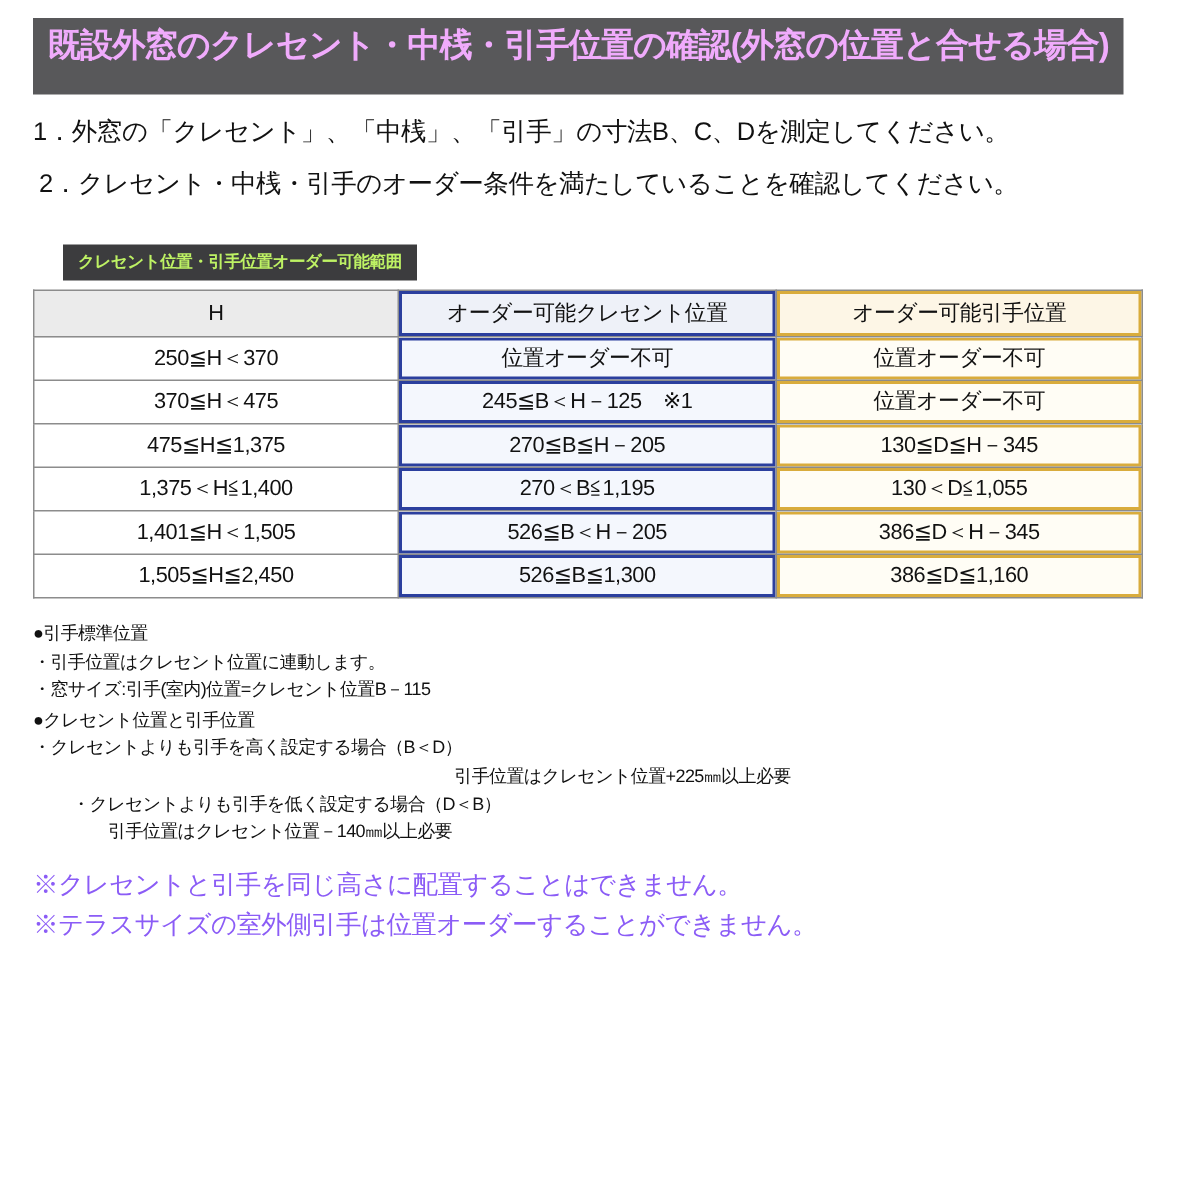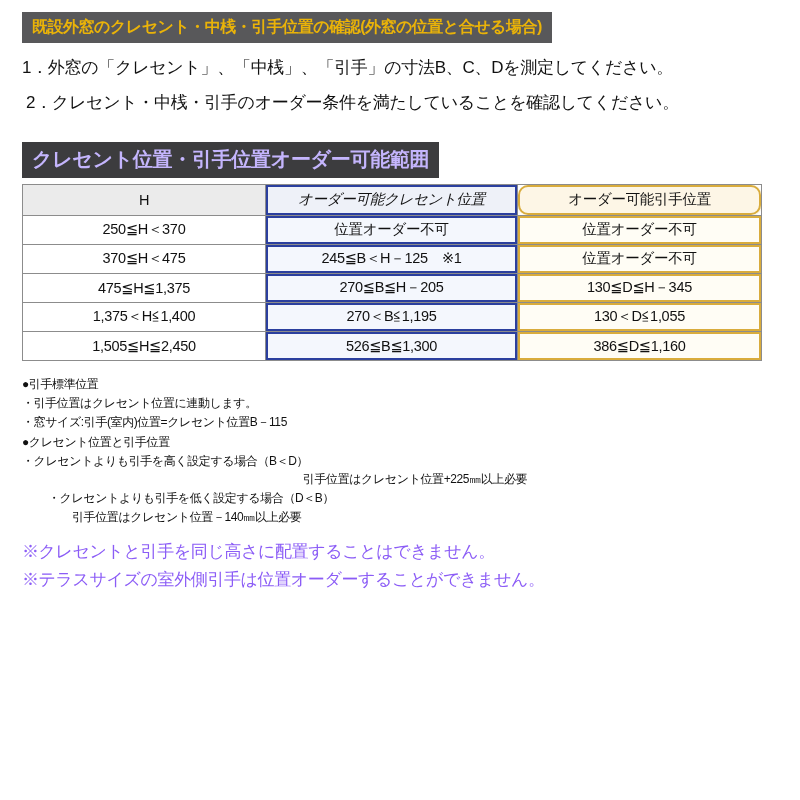--- a/index.html
+++ b/index.html
@@ -19,25 +19,25 @@
     width: 800px;
     height: 800px;
     box-sizing: border-box;
     padding: 12px 22px 0 22px;
   }
 
   
   .title-bar {
     display: inline-block;
     background: #58585a;
-    color: #eab308;
-    font-size: 16px;
+    color: #f0abfc;
+    font-size: 22px;
     font-weight: bold;
     letter-spacing: -0.5px;
-    padding: 6px 10px 7px 10px;
+    padding: 6px 10px 21px 10px;
     line-height: 1.1;
     white-space: nowrap;
   }
 
   
   .steps {
     margin-top: 14px;
   }
   .step {
     font-size: 17px;
@@ -47,27 +47,28 @@
     white-space: nowrap;
   }
   .step-2 {
     padding-left: 4px;
   }
 
   
   .table-caption {
     display: inline-block;
     background: #3c3c3e;
-    color: #c4b5fd;
-    font-size: 20px;
+    color: #bef264;
+    font-size: 11px;
     font-weight: bold;
     letter-spacing: -0.3px;
     padding: 4px 10px 5px 10px;
     margin-top: 16px;
     white-space: nowrap;
+    margin-left: 20px;
   }
 
   
   table.range-table {
     border-collapse: collapse;
     width: 724px;
     margin-top: 6px;
     table-layout: fixed;
   }
   table.range-table td,
@@ -79,22 +80,22 @@
     letter-spacing: -0.3px;
     height: 25px;
     padding: 1px 2px 2px 2px;
     white-space: nowrap;
   }
   table.range-table thead th {
     background: #ebebeb;
     height: 27px;
   }
   th.col-h { width: 238px; }
-  th.col-b { width: 247px; background: #eef1f8 !important; font-style: italic; }
-  th.col-d { width: 239px; background: #fdf6e6 !important; border-radius: 10px; }
+  th.col-b { width: 247px; background: #eef1f8 !important; }
+  th.col-d { width: 239px; background: #fdf6e6 !important; }
   td.cell-b { background: #f4f7fd; }
   td.cell-d { background: #fffdf5; }
 
   
   .col-outline-blue {
     box-shadow: inset 0 0 0 2px #2b3f9e;
   }
   .col-outline-gold {
     box-shadow: inset 0 0 0 2px #d9ac3c;
   }
@@ -163,20 +164,25 @@
       </tr>
       <tr>
         <td>475≦H≦1,375</td>
         <td class="cell-b col-outline-blue">270≦B≦H－205</td>
         <td class="cell-d col-outline-gold">130≦D≦H－345</td>
       </tr>
       <tr>
         <td>1,375＜H≦1,400</td>
         <td class="cell-b col-outline-blue">270＜B≦1,195</td>
         <td class="cell-d col-outline-gold">130＜D≦1,055</td>
+      </tr>
+      <tr>
+        <td>1,401≦H＜1,505</td>
+        <td class="cell-b col-outline-blue">526≦B＜H－205</td>
+        <td class="cell-d col-outline-gold">386≦D＜H－345</td>
       </tr>
       <tr>
         <td>1,505≦H≦2,450</td>
         <td class="cell-b col-outline-blue">526≦B≦1,300</td>
         <td class="cell-d col-outline-gold">386≦D≦1,160</td>
       </tr>
     </tbody>
   </table>
 
   <div class="notes">

